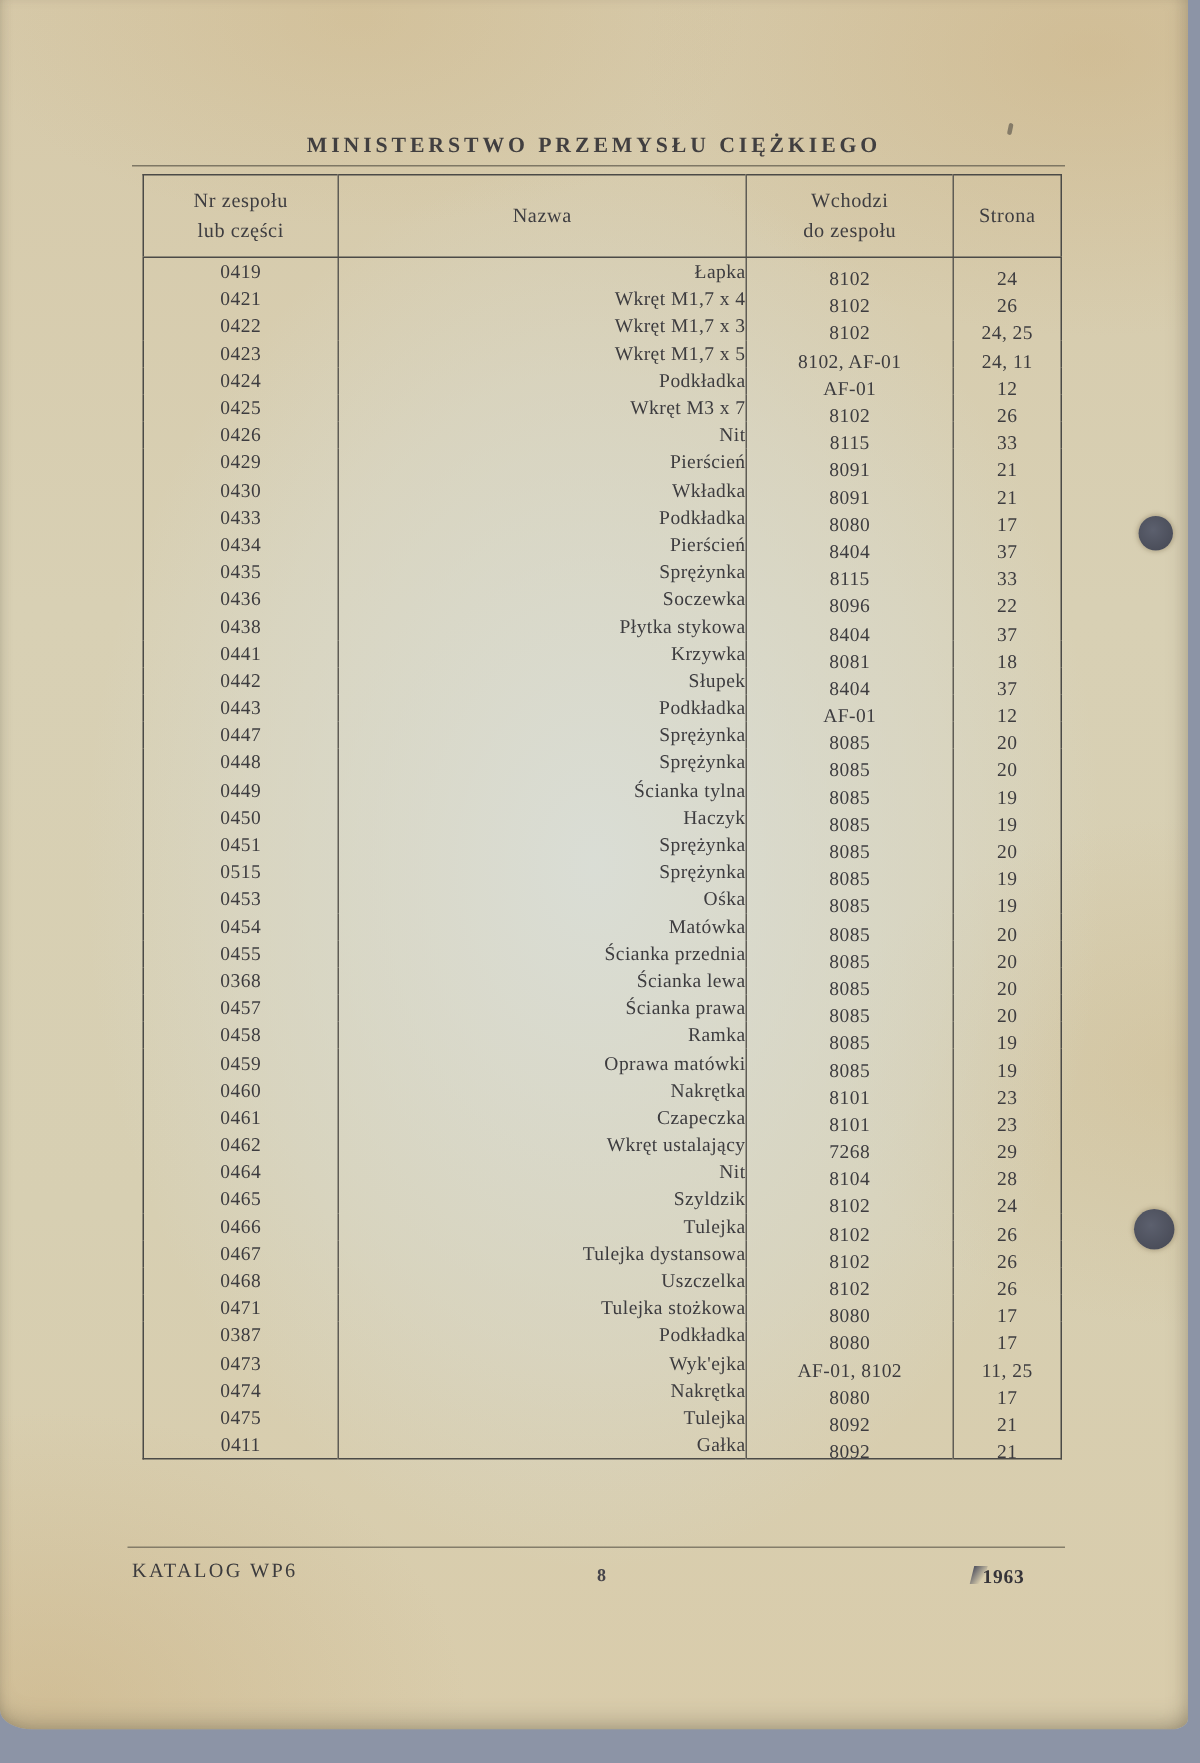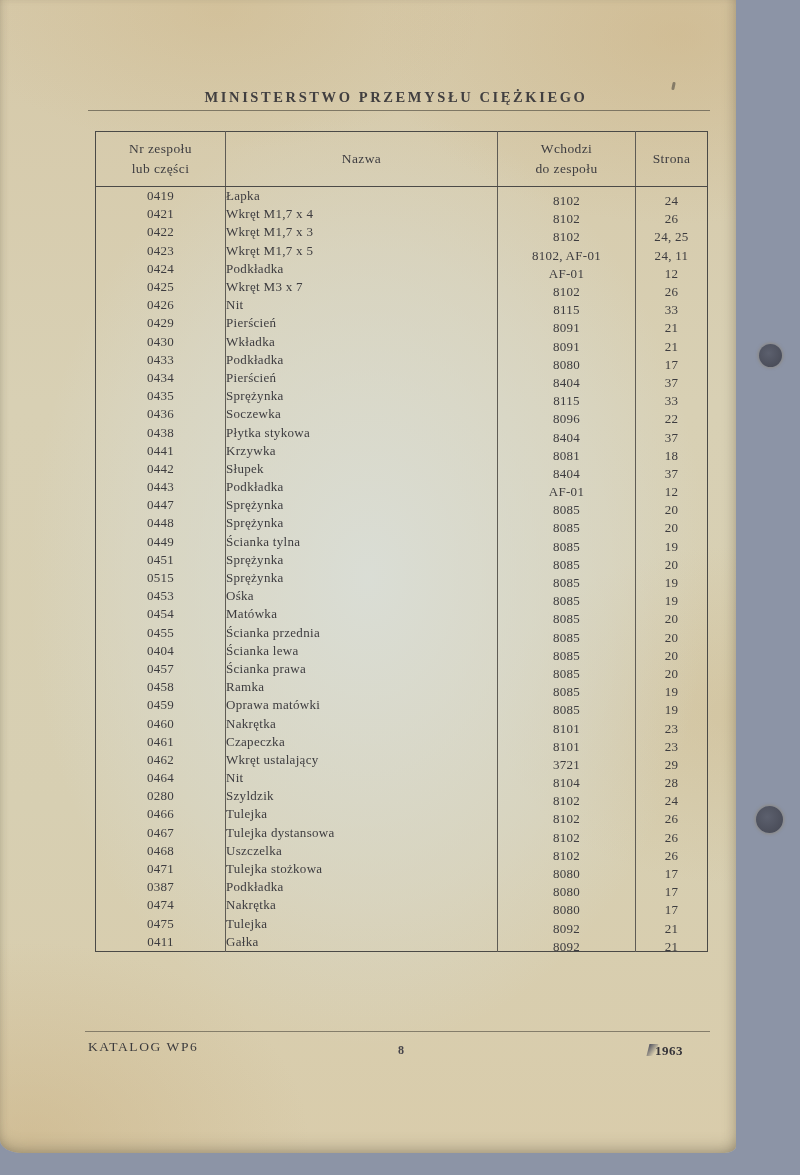--- a/index.html
+++ b/index.html
@@ -3,21 +3,21 @@
 <meta charset="utf-8">
 <style>
   html,body{margin:0;padding:0;}
   body{
     width:800px;height:1175px;position:relative;overflow:hidden;
     background:#8c94a6;
     font-family:"Liberation Serif","DejaVu Serif",serif;
   }
   
   .paper{
-    position:absolute;left:0;top:0;width:736px;height:1153px;
+    position:absolute;left:0;top:0;width:792px;height:1153px;
     background:
       radial-gradient(ellipse 340px 470px at 50% 50%, rgba(218,222,215,0.95) 0%, rgba(218,222,215,0.35) 70%, rgba(218,222,215,0) 100%),
       radial-gradient(ellipse 300px 190px at 92% 3%, rgba(198,166,112,0.35) 0%, rgba(198,166,112,0) 100%),
       radial-gradient(ellipse 280px 200px at 4% 99%, rgba(196,168,118,0.40) 0%, rgba(196,168,118,0) 100%),
       radial-gradient(ellipse 240px 170px at 100% 62%, rgba(200,172,120,0.28) 0%, rgba(200,172,120,0) 100%),
       radial-gradient(ellipse 260px 140px at 30% 1%, rgba(202,174,122,0.30) 0%, rgba(202,174,122,0) 100%),
       linear-gradient(180deg,#d6c9a9 0%,#d8d0b4 35%,#d7cfb2 70%,#d9ccab 100%);
     border-radius:0 0 12px 22px / 0 0 7px 13px;
     box-shadow: inset 0 -12px 16px -9px rgba(100,90,70,.45),
                 inset -9px 0 12px -7px rgba(110,100,82,.35),
@@ -26,21 +26,21 @@
   
   .doc-title{
     position:absolute;left:0;top:89px;width:792px;text-align:center;
     font-size:14.5px;font-weight:700;letter-spacing:2.6px;color:#413f40;
   }
   .title-rule{
     position:absolute;left:88px;top:110px;width:622px;height:1px;
     background:#6e6858;opacity:.85;
   }
   
-  .tbl-wrap{position:absolute;left:95px;top:131px;width:612px;}
+  .tbl-wrap{position:absolute;left:95px;top:116px;width:612px;}
   table.catalog{
     border-collapse:collapse;table-layout:fixed;width:612px;
     border:1.6px solid #4b4a47;
     color:#3d3c3f;
   }
   table.catalog col.c1{width:130px;}
   table.catalog col.c2{width:272px;}
   table.catalog col.c3{width:138px;}
   table.catalog col.c4{width:72px;}
   table.catalog th{
@@ -49,21 +49,21 @@
     text-align:center;line-height:1.5;padding:0;vertical-align:middle;color:#3e3d40;
   }
   table.catalog th:last-child{border-right:none;}
   table.catalog td{
     height:18.2px;padding:0;font-size:13px;letter-spacing:.3px;
     border-right:1.2px solid #5f5c55;vertical-align:middle;white-space:nowrap;
     overflow:visible;
   }
   table.catalog td:last-child{border-right:none;}
   td.c-nr{text-align:center;}
-  td.c-nazwa{text-align:left;padding-left:19px;}
+  td.c-nazwa{text-align:right;padding-left:19px;}
   td.c-zespol,td.c-strona{text-align:center;position:relative;top:5px;}
   
   .footer-rule{
     position:absolute;left:85px;top:1031px;width:625px;height:1px;
     background:#6f6959;opacity:.8;
   }
   .footer-catalog{
     position:absolute;left:88px;top:1039px;
     font-size:13.5px;font-weight:400;letter-spacing:1.6px;color:#3c3b3d;
   }
@@ -241,20 +241,26 @@
             <td class="c-zespol">8085</td>
             <td class="c-strona">20</td>
           </tr>
           <tr>
             <td class="c-nr">0449</td>
             <td class="c-nazwa">Ścianka tylna</td>
             <td class="c-zespol">8085</td>
             <td class="c-strona">19</td>
           </tr>
           <tr>
+            <td class="c-nr">0450</td>
+            <td class="c-nazwa">Haczyk</td>
+            <td class="c-zespol">8085</td>
+            <td class="c-strona">19</td>
+          </tr>
+          <tr>
             <td class="c-nr">0451</td>
             <td class="c-nazwa">Sprężynka</td>
             <td class="c-zespol">8085</td>
             <td class="c-strona">20</td>
           </tr>
           <tr>
             <td class="c-nr">0515</td>
             <td class="c-nazwa">Sprężynka</td>
             <td class="c-zespol">8085</td>
             <td class="c-strona">19</td>
@@ -271,21 +277,21 @@
             <td class="c-zespol">8085</td>
             <td class="c-strona">20</td>
           </tr>
           <tr>
             <td class="c-nr">0455</td>
             <td class="c-nazwa">Ścianka przednia</td>
             <td class="c-zespol">8085</td>
             <td class="c-strona">20</td>
           </tr>
           <tr>
-            <td class="c-nr">0404</td>
+            <td class="c-nr">0368</td>
             <td class="c-nazwa">Ścianka lewa</td>
             <td class="c-zespol">8085</td>
             <td class="c-strona">20</td>
           </tr>
           <tr>
             <td class="c-nr">0457</td>
             <td class="c-nazwa">Ścianka prawa</td>
             <td class="c-zespol">8085</td>
             <td class="c-strona">20</td>
           </tr>
@@ -309,31 +315,31 @@
           </tr>
           <tr>
             <td class="c-nr">0461</td>
             <td class="c-nazwa">Czapeczka</td>
             <td class="c-zespol">8101</td>
             <td class="c-strona">23</td>
           </tr>
           <tr>
             <td class="c-nr">0462</td>
             <td class="c-nazwa">Wkręt ustalający</td>
-            <td class="c-zespol">3721</td>
+            <td class="c-zespol">7268</td>
             <td class="c-strona">29</td>
           </tr>
           <tr>
             <td class="c-nr">0464</td>
             <td class="c-nazwa">Nit</td>
             <td class="c-zespol">8104</td>
             <td class="c-strona">28</td>
           </tr>
           <tr>
-            <td class="c-nr">0280</td>
+            <td class="c-nr">0465</td>
             <td class="c-nazwa">Szyldzik</td>
             <td class="c-zespol">8102</td>
             <td class="c-strona">24</td>
           </tr>
           <tr>
             <td class="c-nr">0466</td>
             <td class="c-nazwa">Tulejka</td>
             <td class="c-zespol">8102</td>
             <td class="c-strona">26</td>
           </tr>
@@ -353,20 +359,26 @@
             <td class="c-nr">0471</td>
             <td class="c-nazwa">Tulejka stożkowa</td>
             <td class="c-zespol">8080</td>
             <td class="c-strona">17</td>
           </tr>
           <tr>
             <td class="c-nr">0387</td>
             <td class="c-nazwa">Podkładka</td>
             <td class="c-zespol">8080</td>
             <td class="c-strona">17</td>
+          </tr>
+          <tr>
+            <td class="c-nr">0473</td>
+            <td class="c-nazwa">Wyk'ejka</td>
+            <td class="c-zespol">AF-01, 8102</td>
+            <td class="c-strona">11, 25</td>
           </tr>
           <tr>
             <td class="c-nr">0474</td>
             <td class="c-nazwa">Nakrętka</td>
             <td class="c-zespol">8080</td>
             <td class="c-strona">17</td>
           </tr>
           <tr>
             <td class="c-nr">0475</td>
             <td class="c-nazwa">Tulejka</td>

